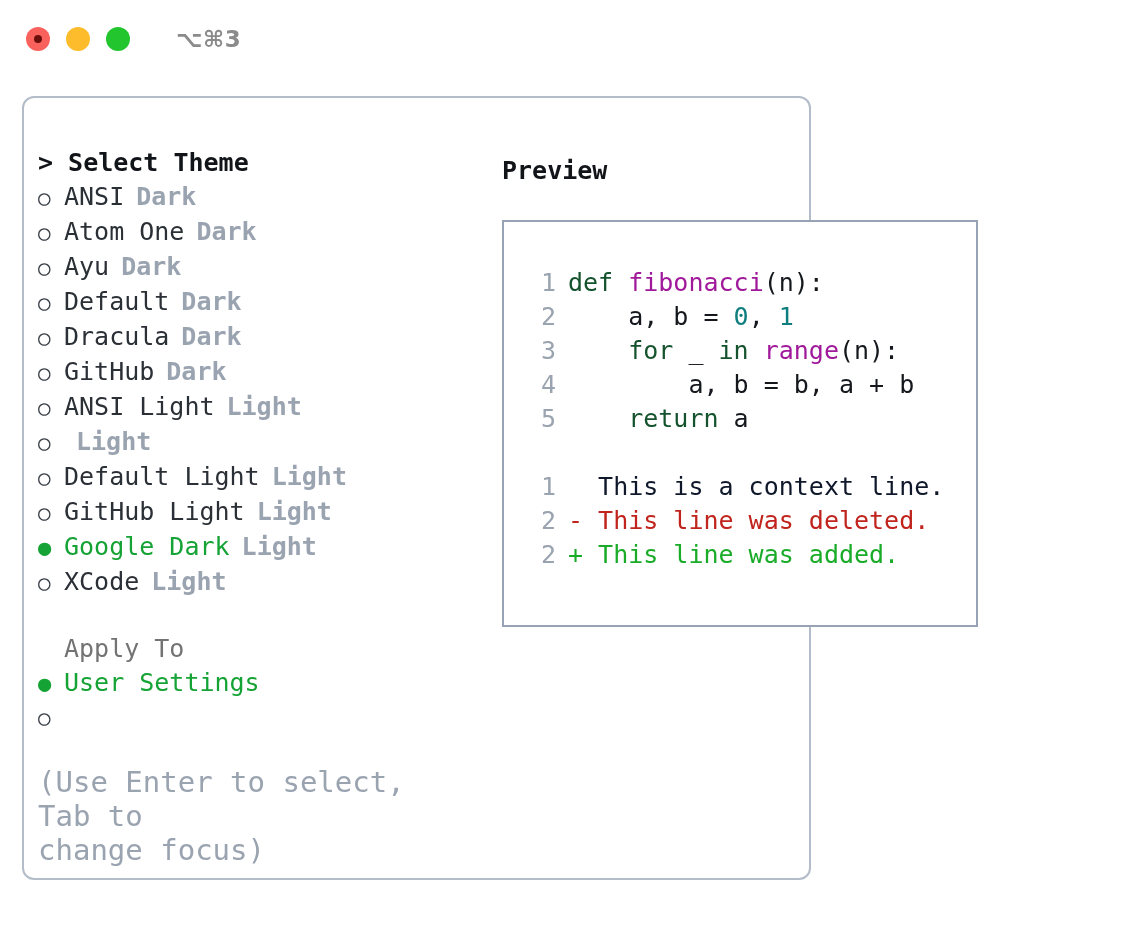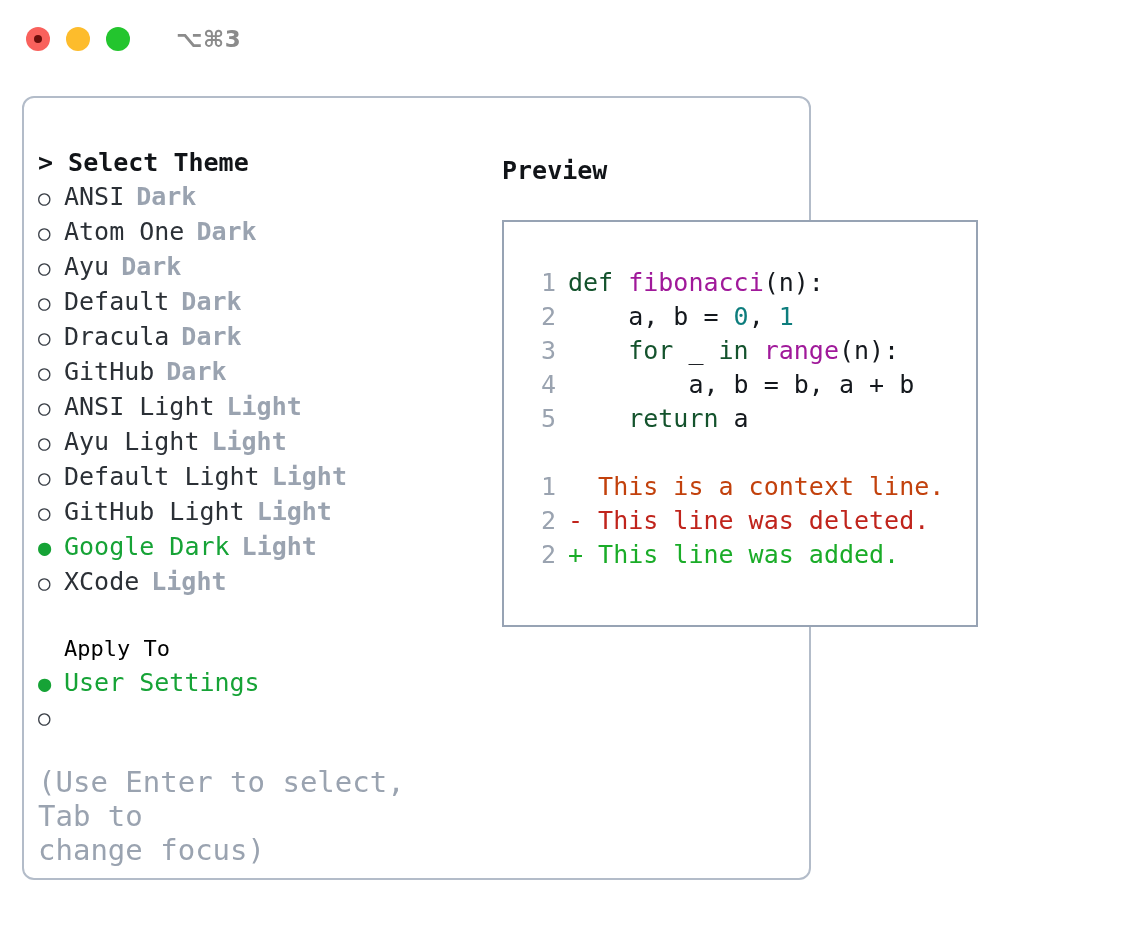--- a/index.html
+++ b/index.html
@@ -130,22 +130,22 @@
   .opt-tag {
     color: #9aa3b0;
     padding-left: 12px;
     font-weight: bold;
   }
 
   #apply-section {
     margin-top: 32px;
   }
   .apply-header {
-    font-size: 22px;
-    color: #000000;
+    font-size: 25px;
+    color: #737373;
     line-height: 34px;
     padding-left: 26px;
     white-space: pre;
   }
 
   #hint-text {
     margin-top: 30px;
     font-size: 29px;
     line-height: 34px;
     color: #9aa3b0;
@@ -192,21 +192,21 @@
     padding-right: 12px;
   }
   .code-text { white-space: pre; }
 
   .tok-kw   { color: #14532d; }
   .tok-fn   { color: #a0199a; }
   .tok-num  { color: #0d7d7d; }
   .tok-plain{ color: #14181d; }
 
   .diff-gap { height: 34px; }
-  .diff-context { color: #c2410c; }
+  .diff-context { color: #0f172a; }
   .diff-del     { color: #c0241c; }
   .diff-add     { color: #1aac28; }
 </style>
 </head>
 <body>
 
 <div id="app-window">
 
   <div id="titlebar">
     <div class="traffic-lights">
@@ -223,21 +223,21 @@
       <div id="left-col">
         <div class="list-header">&gt; Select Theme</div>
         <div id="theme-options">
             <div class="opt-row"><span class="opt-bullet">○</span><span class="opt-label">ANSI</span><span class="opt-tag">Dark</span></div>
             <div class="opt-row"><span class="opt-bullet">○</span><span class="opt-label">Atom One</span><span class="opt-tag">Dark</span></div>
             <div class="opt-row"><span class="opt-bullet">○</span><span class="opt-label">Ayu</span><span class="opt-tag">Dark</span></div>
             <div class="opt-row"><span class="opt-bullet">○</span><span class="opt-label">Default</span><span class="opt-tag">Dark</span></div>
             <div class="opt-row"><span class="opt-bullet">○</span><span class="opt-label">Dracula</span><span class="opt-tag">Dark</span></div>
             <div class="opt-row"><span class="opt-bullet">○</span><span class="opt-label">GitHub</span><span class="opt-tag">Dark</span></div>
             <div class="opt-row"><span class="opt-bullet">○</span><span class="opt-label">ANSI Light</span><span class="opt-tag">Light</span></div>
-            <div class="opt-row"><span class="opt-bullet">○</span><span class="opt-label">Ayu Light</span><span class="opt-tag">Light</span></div>
+            <div class="opt-row"><span class="opt-bullet">○</span><span class="opt-tag">Light</span></div>
             <div class="opt-row"><span class="opt-bullet">○</span><span class="opt-label">Default Light</span><span class="opt-tag">Light</span></div>
             <div class="opt-row"><span class="opt-bullet">○</span><span class="opt-label">GitHub Light</span><span class="opt-tag">Light</span></div>
             <div class="opt-row selected"><span class="opt-bullet selected">●</span><span class="opt-label">Google Dark</span><span class="opt-tag">Light</span></div>
             <div class="opt-row"><span class="opt-bullet">○</span><span class="opt-label">XCode</span><span class="opt-tag">Light</span></div>
           </div>
 
         <div id="apply-section">
           <div class="apply-header">Apply To</div>
           <div id="apply-options">
               <div class="opt-row selected"><span class="opt-bullet selected">●</span><span class="opt-label">User Settings</span></div>

